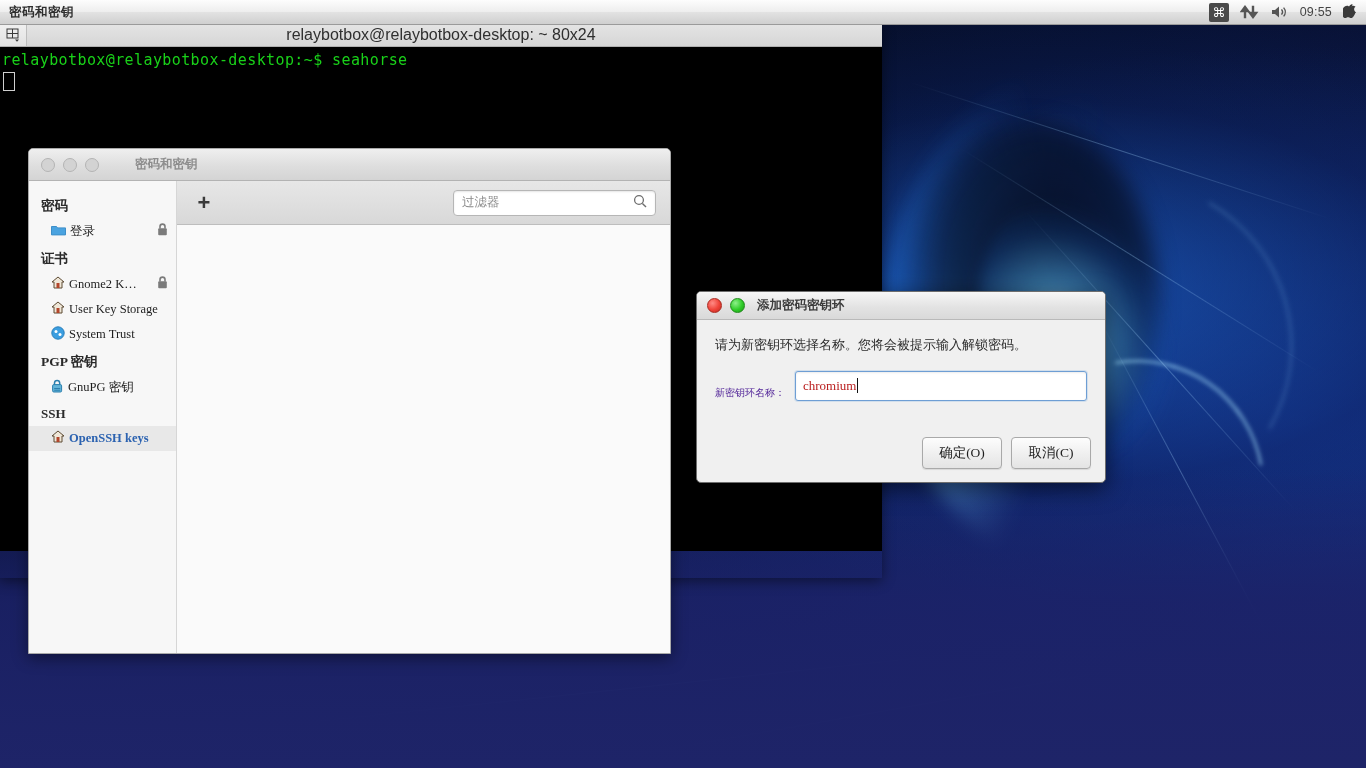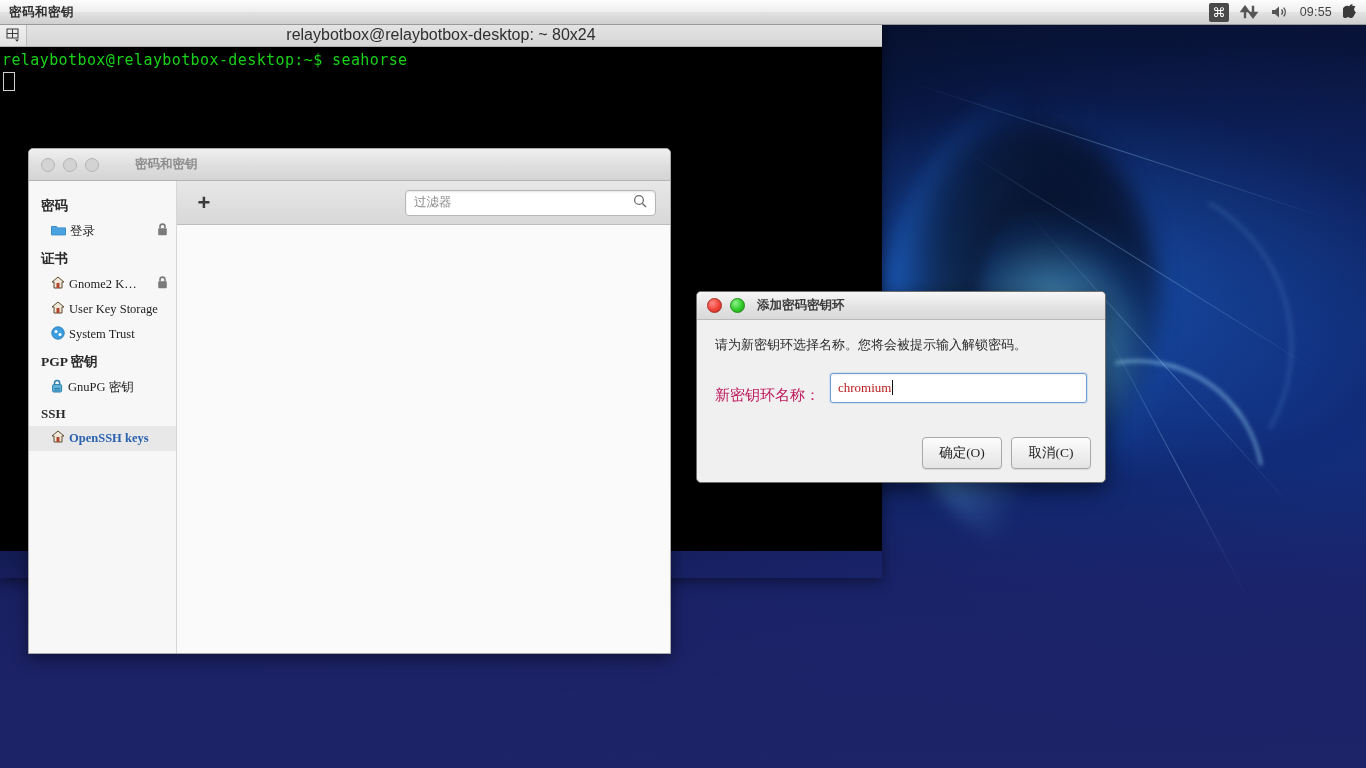--- a/index.html
+++ b/index.html
@@ -143,21 +143,21 @@
   .sh-toolbar{
     height:44px;background:linear-gradient(180deg,#e7e7e7 0%,#d8d8d8 100%);
     border-bottom:1px solid #bdbdbd;display:flex;align-items:center;padding:0 14px;
     box-sizing:border-box;
   }
   .plus-btn{
     width:26px;height:26px;display:flex;align-items:center;justify-content:center;
     font-size:22px;color:#3a3a3a;line-height:1;font-weight:bold;
   }
   .filter-box{
-    margin-left:auto;width:251px;height:26px;background:#fff;border:1px solid #b6b6b6;
+    margin-left:auto;width:203px;height:26px;background:#fff;border:1px solid #b6b6b6;
     border-radius:4px;display:flex;align-items:center;padding:0 8px;box-sizing:border-box;
     box-shadow:inset 0 1px 2px rgba(0,0,0,.10);
   }
   .filter-box .ph{font-size:12.5px;color:#8a8a8a;flex:1;}
   .sh-content{flex:1;background:#fafafa;}
 
   
   #dialog{
     position:absolute;left:696px;top:291px;width:408px;height:190px;z-index:50;
     background:#f0f0f0;border:1px solid #6e6e6e;border-radius:5px;
@@ -167,21 +167,21 @@
     height:27px;background:linear-gradient(180deg,#f7f7f7 0%,#e3e3e3 55%,#d9d9d9 100%);
     border-bottom:1px solid #b9b9b9;display:flex;align-items:center;padding-left:10px;gap:8px;
   }
   .dot{width:13px;height:13px;border-radius:50%;}
   .dot.red{background:radial-gradient(circle at 35% 32%, #ff8b85 0%, #ef4238 55%, #b82b22 100%);border:1px solid #a8291f;}
   .dot.green{background:radial-gradient(circle at 35% 32%, #8ef08a 0%, #2fcc28 55%, #1f9619 100%);border:1px solid #1d8a18;}
   .dlg-title{font-size:12.5px;font-weight:bold;color:#3c3c3c;margin-left:4px;}
   .dlg-body{padding:16px 18px 0 18px;}
   .dlg-msg{font-size:13px;color:#2b2b2b;line-height:1.35;}
   .dlg-row{display:flex;align-items:center;margin-top:17px;gap:10px;}
-  .dlg-label{font-size:15px;color:#be185d;white-space:nowrap;margin-top:15px;}
+  .dlg-label{font-size:10px;color:#4c1d95;white-space:nowrap;margin-top:15px;}
   .dlg-input{
     flex:1;height:30px;background:#fff;border:1px solid #6e9ed4;border-radius:3px;
     display:flex;align-items:center;padding:0 7px;box-sizing:border-box;
     box-shadow:inset 0 1px 2px rgba(0,0,0,.08),0 0 0 1px rgba(120,170,225,.25);
   }
   .dlg-input .val{
     font-size:13px;color:#b91c1c;font-family:"Liberation Serif","DejaVu Serif",serif;
   }
   .caret{display:inline-block;width:1px;height:15px;background:#111;margin-left:1px;vertical-align:-3px;}
   .dlg-buttons{position:absolute;right:14px;bottom:13px;display:flex;gap:9px;padding-left:16px;}

